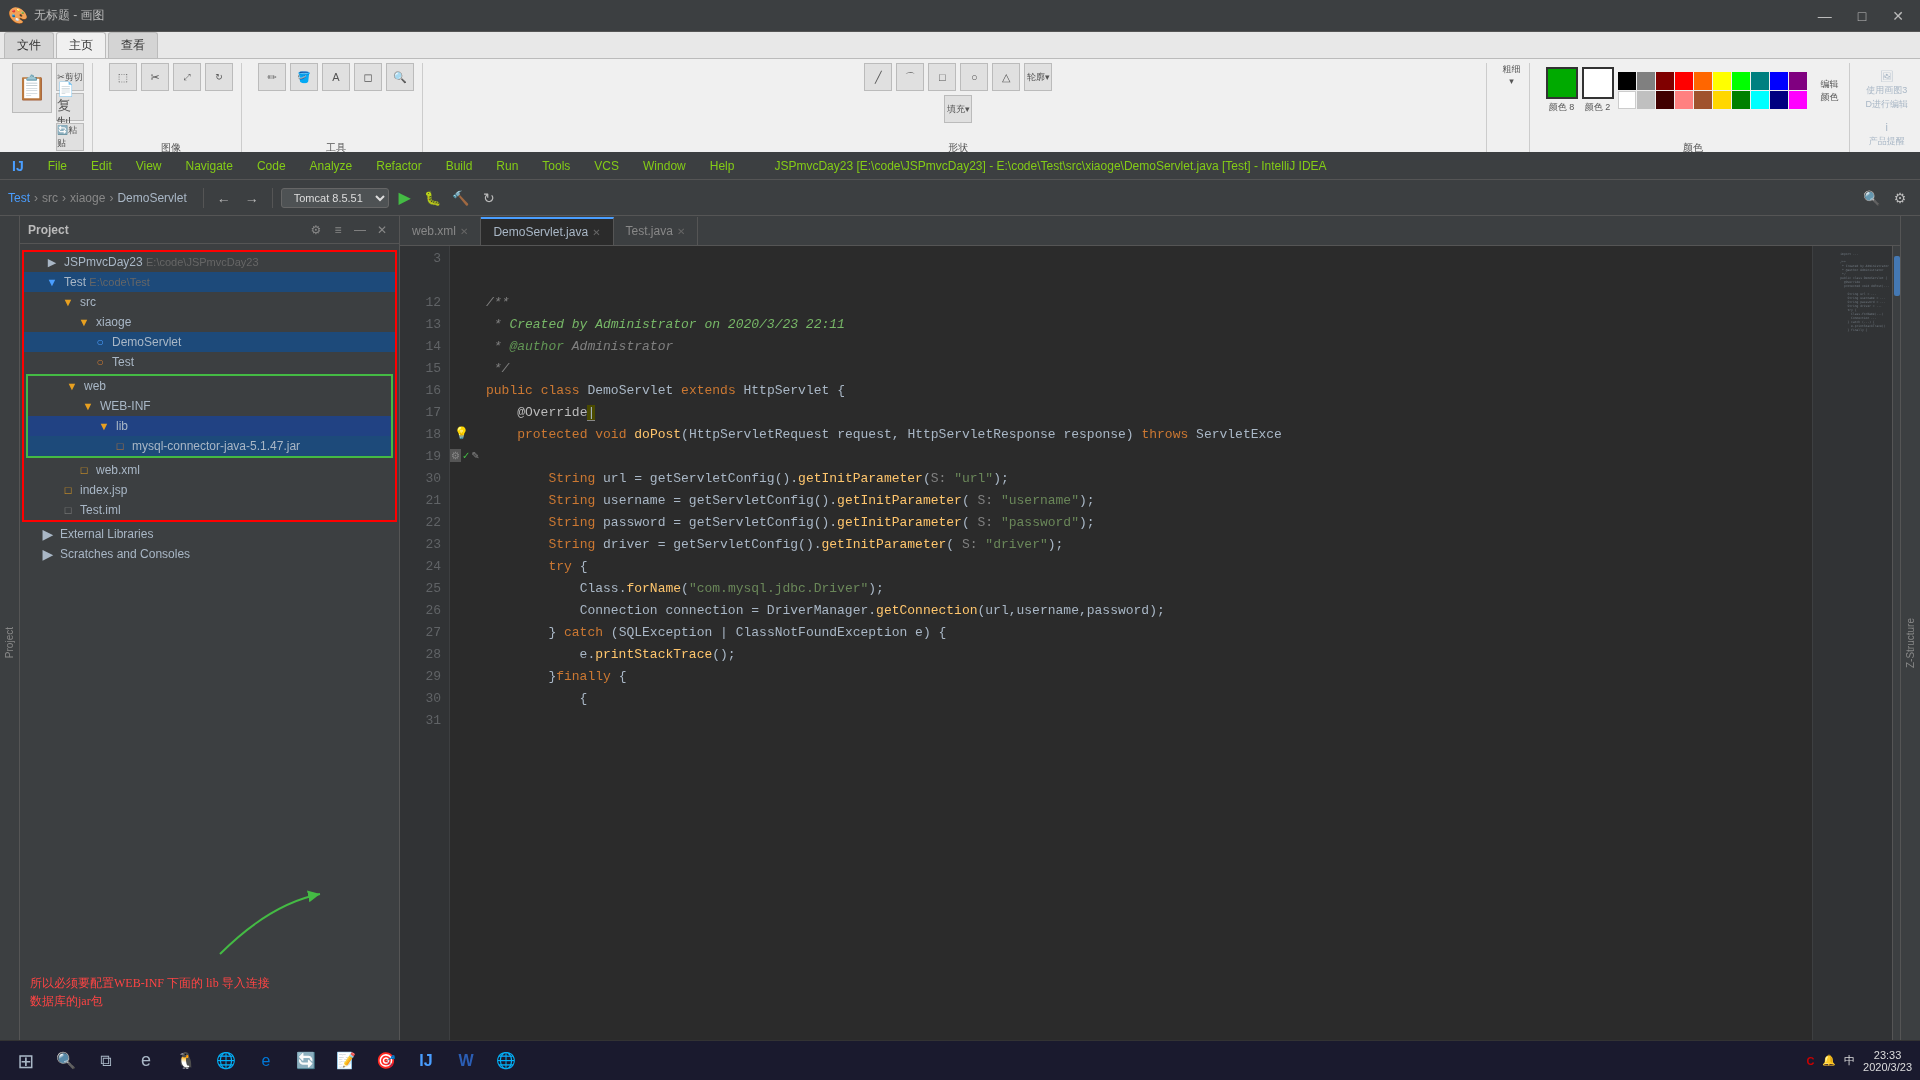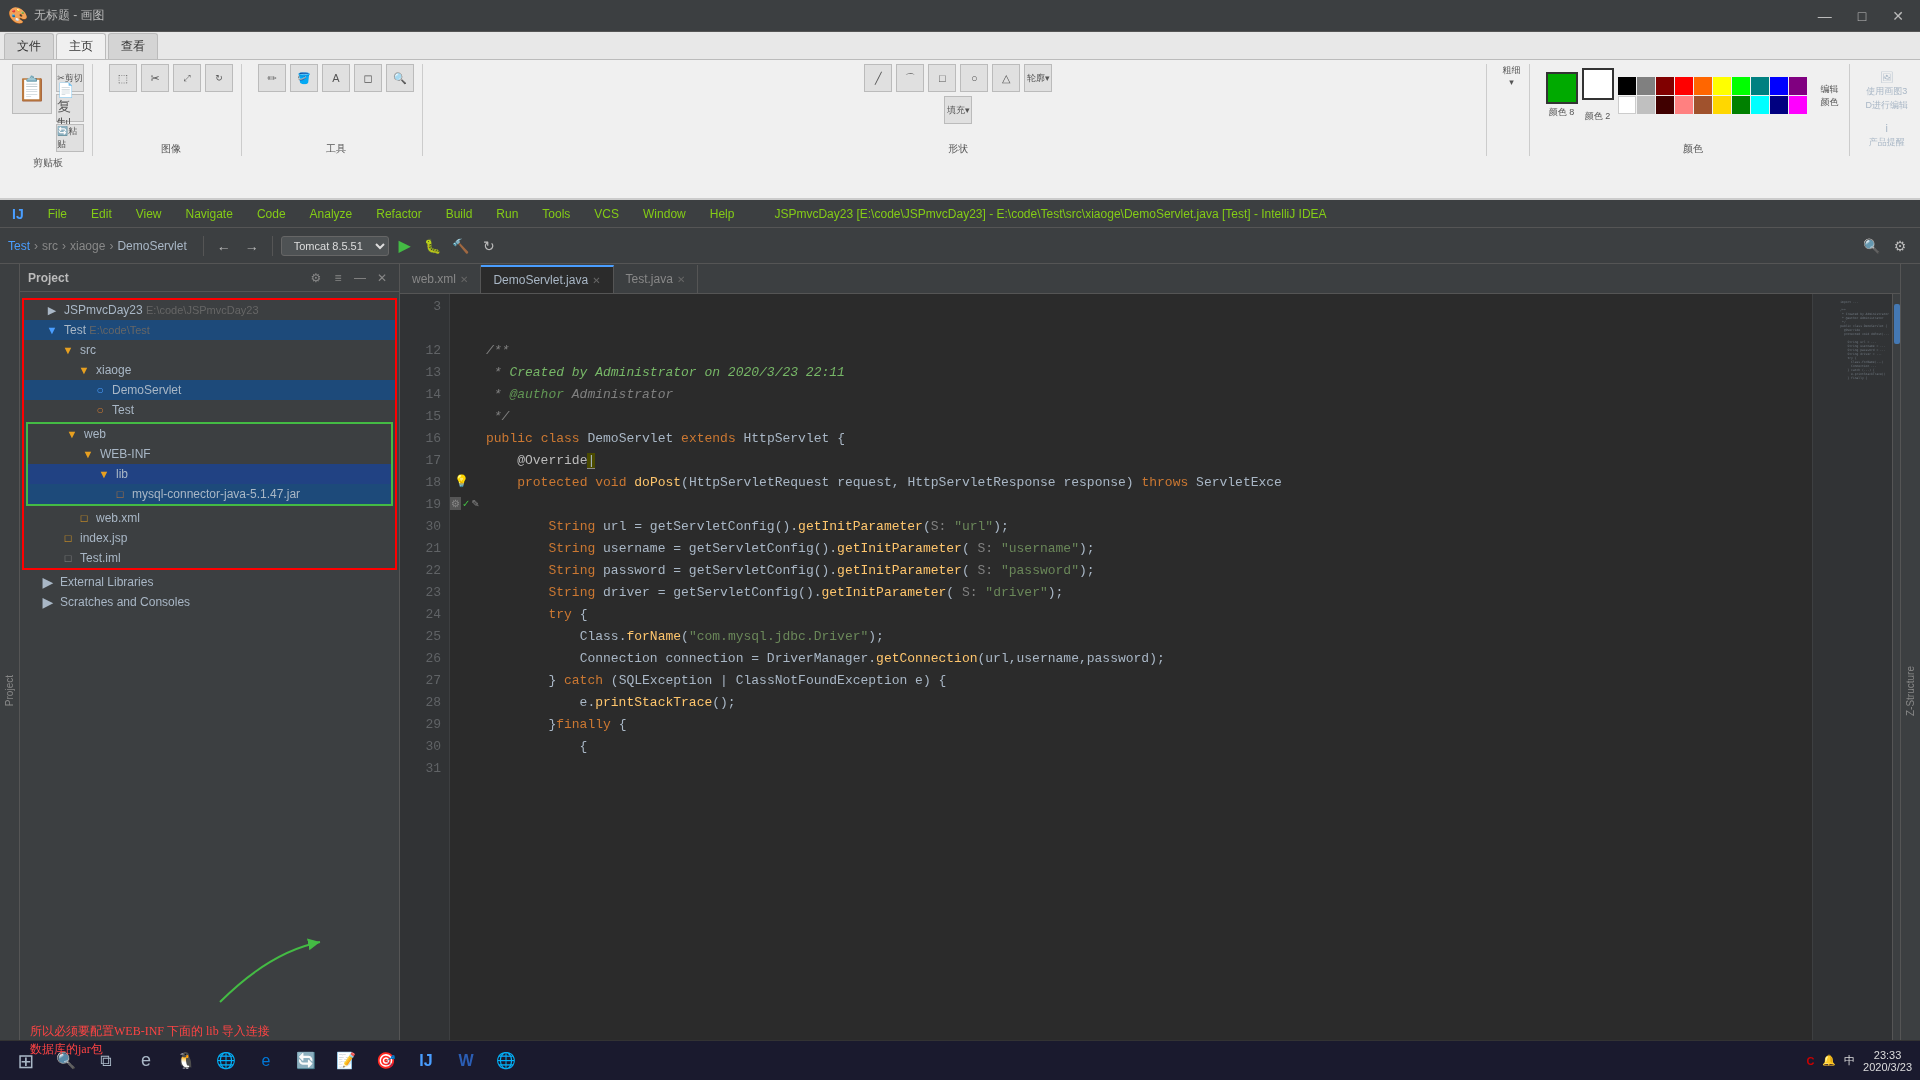--- a/index.html
+++ b/index.html
@@ -5,21 +5,21 @@
     * { margin: 0; padding: 0; box-sizing: border-box; }
     body { width: 1920px; height: 1080px; overflow: hidden; font-family: 'Segoe UI', sans-serif; background: #2b2b2b; color: #a9b7c6; font-size: 13px; }
 
     
     .title-bar { height: 32px; background: #3c3f41; display: flex; align-items: center; justify-content: space-between; padding: 0 8px; border-bottom: 1px solid #555; }
     .title-bar-left { display: flex; align-items: center; gap: 6px; color: #bbb; font-size: 12px; }
     .title-bar-right { display: flex; gap: 10px; }
     .title-bar-btn { color: #bbb; font-size: 14px; cursor: pointer; padding: 2px 8px; }
 
     
-    .paint-toolbar { height: 168px; background: #f0f0f0; border-bottom: 2px solid #ccc; display: flex; flex-direction: column; }
+    .paint-toolbar { height: 120px; background: #f0f0f0; border-bottom: 2px solid #ccc; display: flex; flex-direction: column; }
     .paint-tabs { height: 28px; background: #e8e8e8; display: flex; align-items: flex-end; gap: 2px; padding: 0 4px; border-bottom: 1px solid #bbb; }
     .paint-tab { padding: 4px 12px; background: #d4d4d4; border: 1px solid #bbb; border-bottom: none; font-size: 12px; color: #333; cursor: pointer; border-radius: 3px 3px 0 0; }
     .paint-tab.active { background: #f0f0f0; }
     .paint-ribbon { height: 100px; display: flex; align-items: stretch; padding: 4px; gap: 8px; background: #f0f0f0; }
     .ribbon-group { display: flex; flex-direction: column; align-items: center; border-right: 1px solid #ccc; padding: 0 8px; font-size: 10px; color: #555; }
     .ribbon-group-label { margin-top: auto; padding-top: 4px; font-size: 10px; }
     .ribbon-tools { display: flex; gap: 4px; flex-wrap: wrap; justify-content: center; }
     .ribbon-btn { width: 28px; height: 28px; background: #e0e0e0; border: 1px solid #bbb; cursor: pointer; display: flex; align-items: center; justify-content: center; font-size: 11px; }
     .idea-menubar { height: 28px; background: #3c3f41; display: flex; align-items: center; padding: 0 8px; gap: 16px; border-bottom: 1px solid #555; }
     .idea-menubar span { color: #84cc16; font-size: 12px; cursor: pointer; padding: 2px 4px; }
@@ -168,21 +168,21 @@
         <div style="font-size: 9px; margin-top: 0; text-align: center;">粗细<br>▾</div>
         <div class="ribbon-group-label"></div>
       </div>
 
       <div class="ribbon-group">
         <div style="display: flex; align-items: center; gap: 4px; margin-top: 4px;">
           <div style="display: flex; flex-direction: column; align-items: center; gap: 2px;">
             <div style="width: 32px; height: 32px; background: #00aa00; border: 2px solid #333; cursor: pointer;"></div>
             <div style="font-size: 9px;">颜色 8</div>
           </div>
-          <div style="display: flex; flex-direction: column; align-items: center; gap: 10px;">
+          <div style="display: flex; flex-direction: column; align-items: center; gap: 2px;">
             <div style="width: 32px; height: 32px; background: #ffffff; border: 2px solid #333; cursor: pointer;"></div>
             <div style="font-size: 9px;">颜色 2</div>
           </div>
           <div style="display: grid; grid-template-columns: repeat(10, 18px); gap: 1px;">
             <div style="width:18px;height:18px;background:#000;cursor:pointer;"></div>
             <div style="width:18px;height:18px;background:#808080;cursor:pointer;"></div>
             <div style="width:18px;height:18px;background:#800000;cursor:pointer;"></div>
             <div style="width:18px;height:18px;background:#ff0000;cursor:pointer;"></div>
             <div style="width:18px;height:18px;background:#ff6600;cursor:pointer;"></div>
             <div style="width:18px;height:18px;background:#ffff00;cursor:pointer;"></div>

